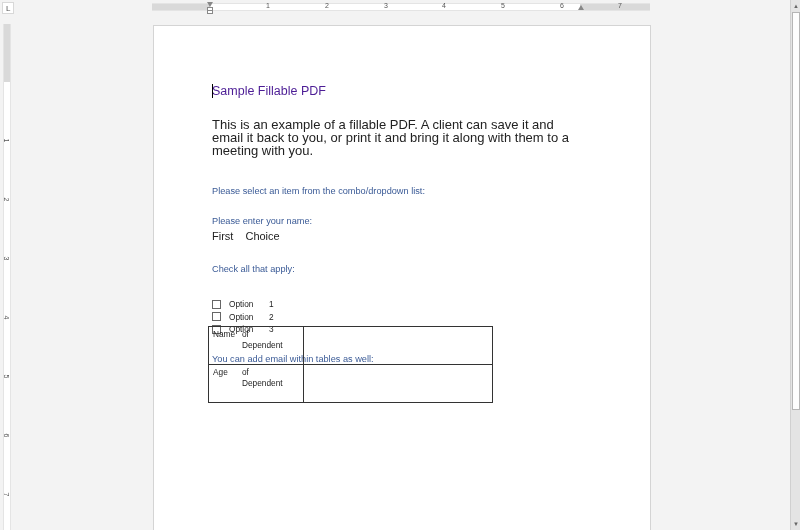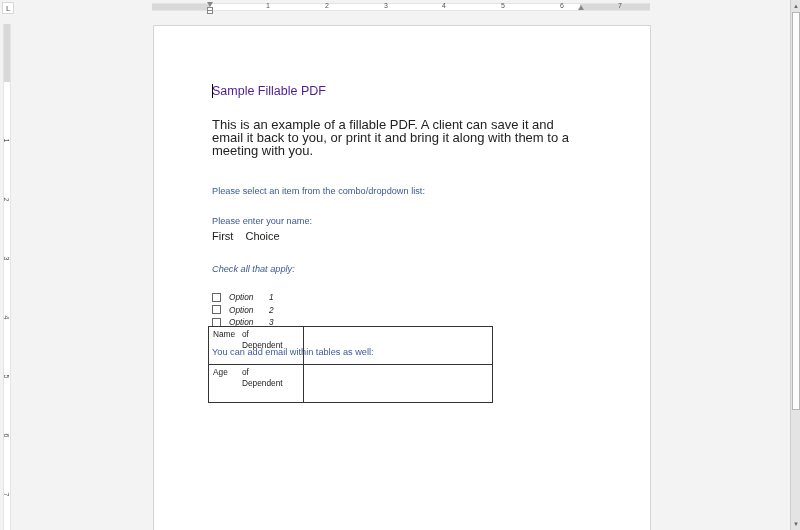--- a/index.html
+++ b/index.html
@@ -29,22 +29,22 @@
   .page { position: absolute; left: 153px; top: 25px; width: 498px; height: 510px; background: #fff; border: 1px solid #d4d4d4; }
 
   .doc { position: absolute; left: 58px; top: 57px; width: 370px; color: #222; }
   .title { font-size: 12.5px; color: #4c1d95; line-height: 16px; position: relative; }
   .caret { position: absolute; left: 0; top: 1px; width: 1px; height: 14px; background: #000; }
   .para { font-size: 13px; line-height: 13px; color: #222; margin-top: 19px; }
   .heading { font-size: 9.2px; color: #3a5a96; line-height: 12px; }
   .h-name { margin-top: 18px; }
   .h-combo { margin-top: 28px; }
   .combo-value { font-size: 11px; margin-top: 3px; color: #222; word-spacing: 9px; }
-  .h-check { margin-top: 21px; font-style: italic; }
-  .checks { margin-top: 16px; font-style: italic; }
+  .h-check { margin-top: 21px; }
+  .checks { margin-top: 23px; }
   .check-row { display: flex; align-items: center; height: 12.5px; font-size: 8.3px; }
   .checkbox { width: 9px; height: 9px; border: 1px solid #666; background: #fff; margin-right: 8px; }
   .check-label { width: 40px; }
   .h-table { margin-top: 17px; }
 
   table.dep { position: absolute; left: 54px; top: 300px; border-collapse: collapse; width: 285px; }
   table.dep td { border: 1px solid #333; vertical-align: top; font-size: 8.3px; color: #222; height: 38px; padding: 2px 4px; }
   table.dep td.lab { width: 95px; }
   .lab-row { display: flex; }
   .lab-a { width: 29px; }

